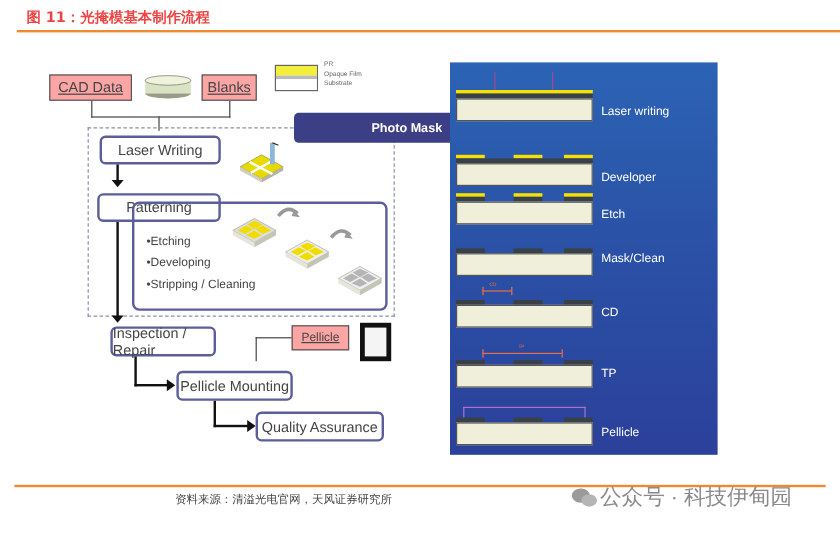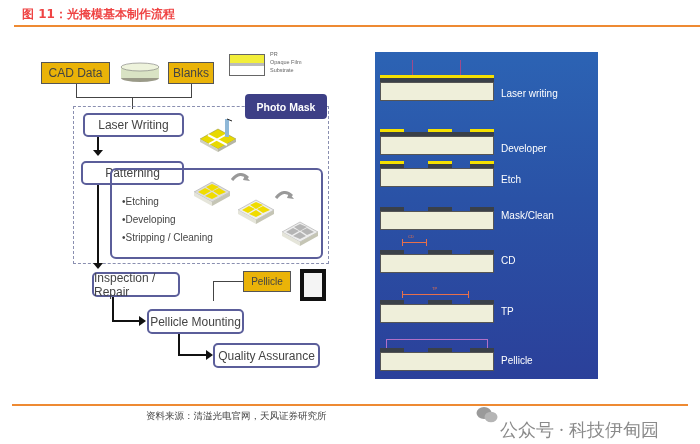--- a/index.html
+++ b/index.html
@@ -1,25 +1,25 @@
 <!DOCTYPE html>
 <html><head>
 <meta charset="utf-8">
 <style>
   html, body { margin:0; padding:0; background:#fff; }
   body { width:700px; height:444px; position:relative; overflow:hidden; font-family:"Liberation Sans", sans-serif; }
   .abs { position:absolute; }
   .title { left:22px; top:6px; font-size:12px; font-weight:bold; color:#ef4444; font-family:"DejaVu Sans", sans-serif; }
   .rule { left:14px; width:686px; height:1.5px; background:#ee8a32; }
-  .box { position:absolute; background:#eab308; border:1px solid #555; font-size:12px; color:#444; display:flex; align-items:center; justify-content:center; box-sizing:border-box; }
+  .box { position:absolute; background:#fca5a5; border:1px solid #555; font-size:12px; color:#444; display:flex; align-items:center; justify-content:center; box-sizing:border-box;text-decoration:underline; }
   .rbox { position:absolute; background:#fff; border:2px solid #5b5e9a; border-radius:5px; font-size:12px; color:#444; display:flex; align-items:center; justify-content:center; box-sizing:border-box; }
   .line { position:absolute; background:#444; }
   .thick { position:absolute; background:#111; }
   .footer-src { left:146px; top:410px; font-size:9.5px; color:#444; font-family:"DejaVu Sans", sans-serif; }
-  .wm { left:476px; top:418px; font-size:18px; color:#8a8a8a; font-family:Liberation Serif, serif; }
+  .wm { left:476px; top:402px; font-size:18px; color:#8a8a8a; font-family:Liberation Sans, sans-serif; }
   .panel { left:375px; top:52px; width:223px; height:327px; background:linear-gradient(180deg,#2c63b4 0%, #2a52a6 45%, #2b409a 100%); }
   .sub { position:absolute; left:5px; width:114px; background:#efefda; border:1px solid #555; box-sizing:border-box; }
   .film { position:absolute; background:#3a4048; height:4px; }
   .pr { position:absolute; background:#f5e000; height:3px; }
   .plabel { position:absolute; left:126px; color:#fff; font-size:10px; }
 </style>
 </head>
 <body>
 
 <div class="abs title">图 11：光掩模基本制作流程</div>
@@ -47,21 +47,21 @@
     <div>Opaque Film</div>
     <div>Substrate</div>
   </div>
 
   <div class="line" style="left:76px;top:84px;width:1px;height:14px;"></div>
   <div class="line" style="left:191px;top:84px;width:1px;height:14px;"></div>
   <div class="line" style="left:76px;top:97px;width:116px;height:1px;"></div>
   <div class="line" style="left:132px;top:97px;width:1px;height:12px;"></div>
 
   <div class="abs" style="left:73px;top:106px;width:256px;height:158px;border:1px dashed #8a8fb0;box-sizing:border-box;"></div>
-  <div class="abs" style="left:245px;top:94px;width:82px;height:25px;background:#3d3f86;border-radius:4px;color:#fff;font-size:10.5px;font-weight:bold;display:flex;align-items:center;justify-content:center;">Photo Mask</div>
+  <div class="abs" style="left:245px;top:94px;width:100px;height:25px;background:#3d3f86;border-radius:4px;color:#fff;font-size:10.5px;font-weight:bold;display:flex;align-items:center;justify-content:center;padding-left:44px;">Photo Mask</div>
 
   <div class="rbox" style="left:83px;top:113px;width:101px;height:24px;">Laser Writing</div>
 
   <div class="abs" style="left:196px;top:115px;">
     <svg width="44" height="38" viewBox="0 0 44 38">
       <polygon points="4,24 22,14 40,24 22,34" fill="#e8d900" stroke="#8a8a40" stroke-width="0.5"></polygon>
       <polygon points="4,24 22,34 22,37 4,27" fill="#cfcfbf"></polygon>
       <polygon points="40,24 22,34 22,37 40,27" fill="#b5b5a5"></polygon>
       <line x1="12" y1="20" x2="31" y2="30" stroke="#fff" stroke-width="2"></line>
       <line x1="31" y1="19" x2="13" y2="29" stroke="#fff" stroke-width="2"></line>

